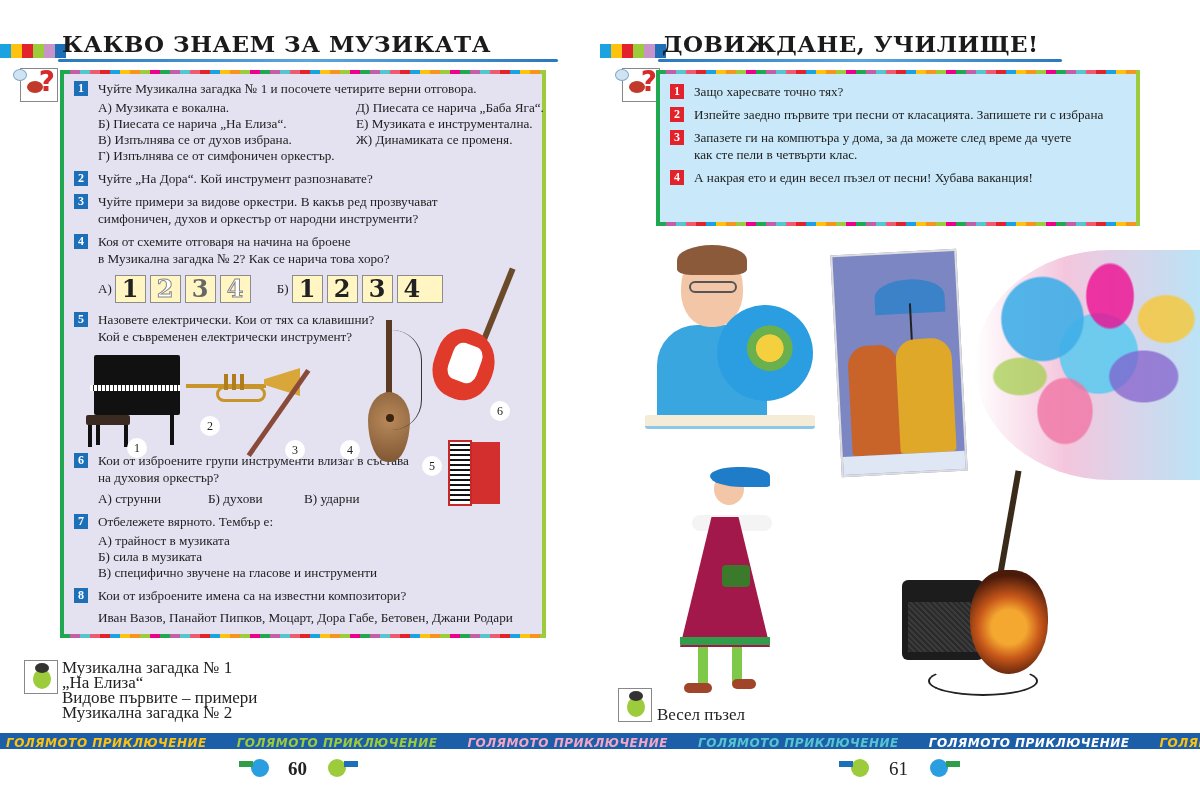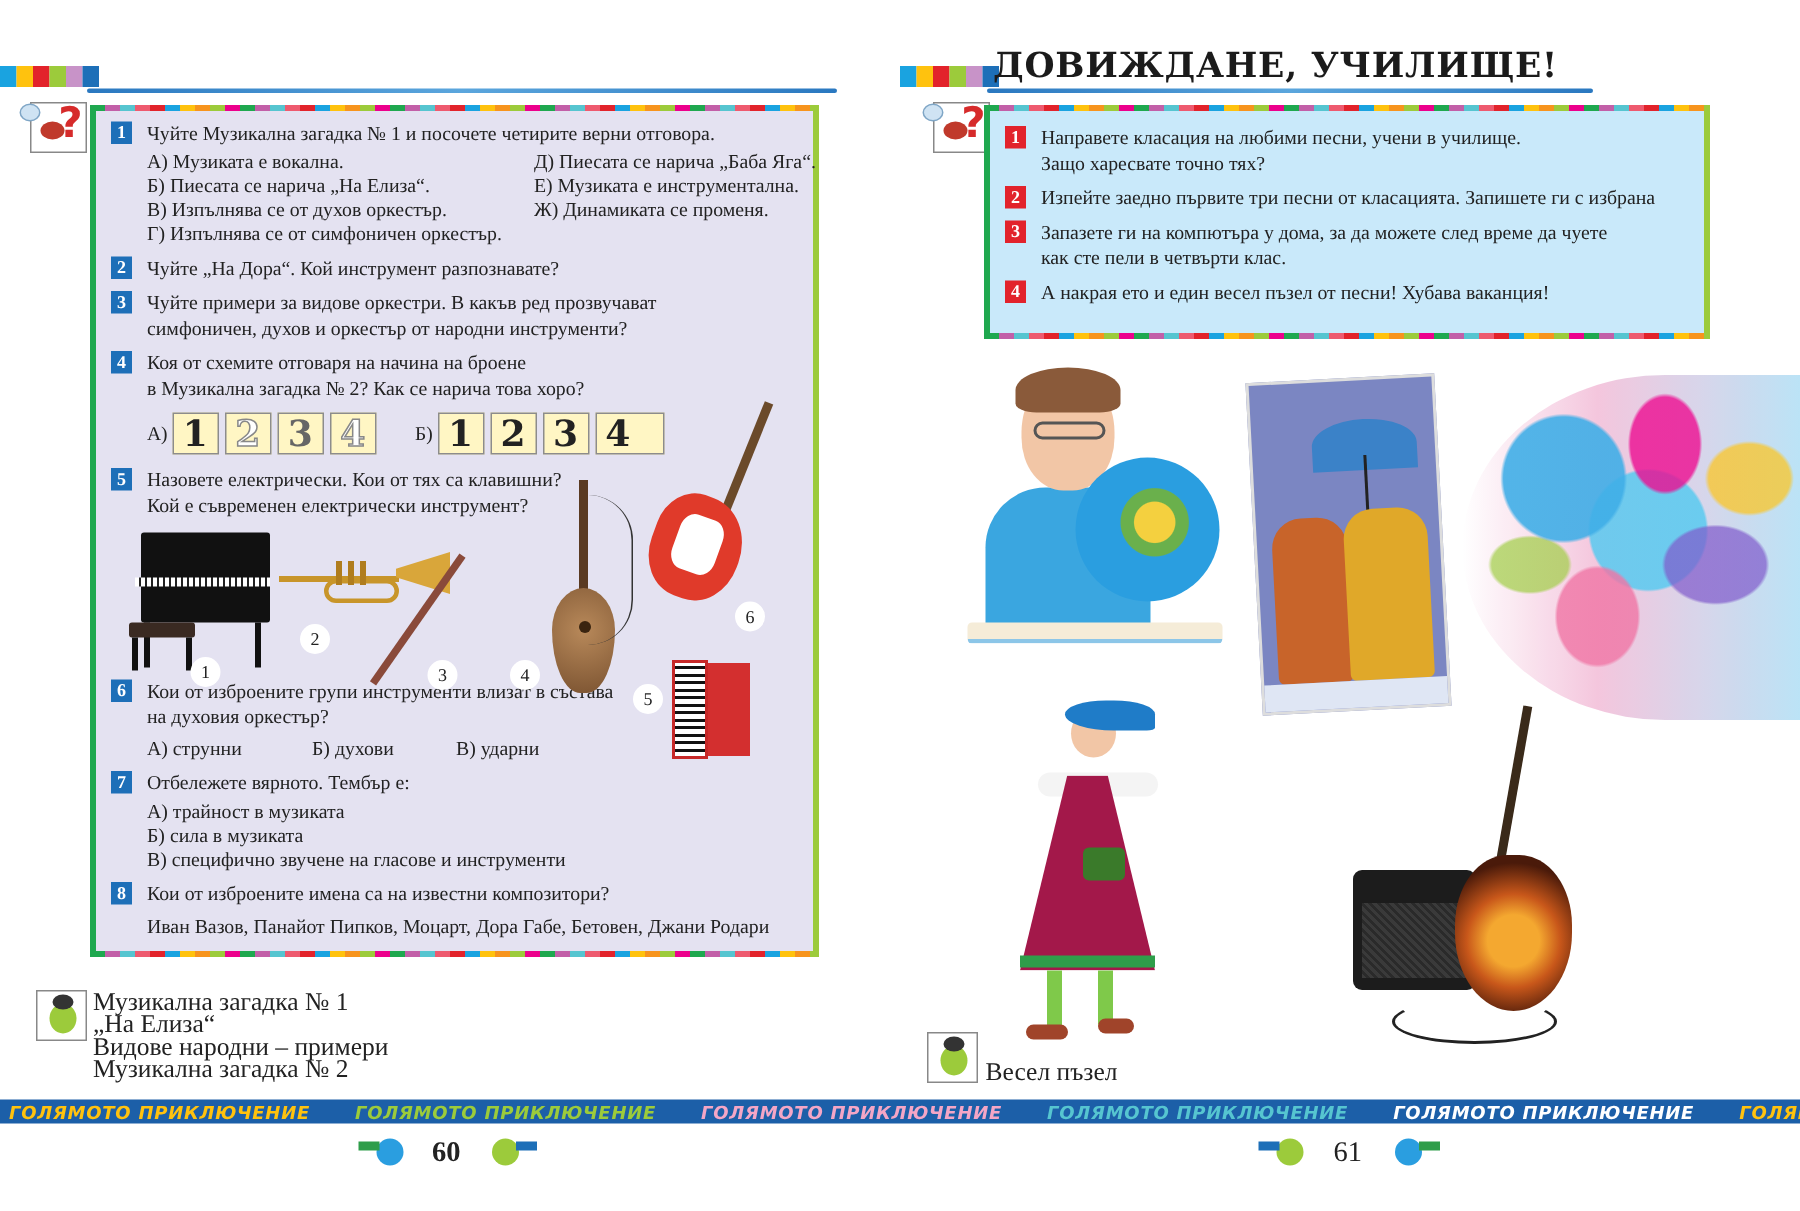--- a/index.html
+++ b/index.html
@@ -80,40 +80,41 @@
 
   <div class="title-row" style="left:0;width:560px;">
     <div class="color-blocks">
       <span style="background:#1aa3e0"></span>
         <span style="background:#ffc20e"></span>
         <span style="background:#e2232b"></span>
         <span style="background:#9ccb3b"></span>
         <span style="background:#c893c8"></span>
         <span style="background:#1d6fb8"></span>
     </div>
+    <div class="title">КАКВО ЗНАЕМ ЗА МУЗИКАТА</div>
     <div class="title-line" style="width:500px;"></div>
   </div>
 
   <div class="bug-icon" style="left:20px;top:68px;">
     <div class="wing"></div>
       <div class="body"></div>
       <div class="q">?</div>
   </div>
 
   <div class="task-box left-box" style="left:60px;top:70px;width:486px;height:568px;">
     <div class="task-box-inner">
 
       <div class="task">
         <span class="num">1</span>
         <div>Чуйте Музикална загадка № 1 и посочете четирите верни отговора.</div>
         <div class="opts">
           <div class="list-col">
             <div class="opt">А)  Музиката е вокална.</div>
             <div class="opt">Б)  Пиесата се нарича „На Елиза“.</div>
-            <div class="opt">В)  Изпълнява се от духов оркестър.</div>
+            <div class="opt">В)  Изпълнява се от духов избрана.</div>
             <div class="opt">Г)  Изпълнява се от симфоничен оркестър.</div>
           </div>
           <div class="list-col">
             <div class="opt">Д)  Пиесата се нарича „Баба Яга“.</div>
             <div class="opt">Е)  Музиката е инструментална.</div>
             <div class="opt">Ж)  Динамиката се променя.</div>
           </div>
         </div>
       </div>
 
@@ -232,21 +233,21 @@
     <div class="inst-num" style="left:422px;top:456px;">5</div>
   </div>
 
   <div class="audio-icon" style="left:24px;top:660px;">
     <div class="fly"></div>
       <div class="head"></div>
   </div>
   <div class="notes" style="left:62px;top:660px;">
     <div>Музикална загадка № 1</div>
     <div>„На Елиза“</div>
-    <div>Видове народни – примери</div>
+    <div>Видове първите – примери</div>
     <div>Музикална загадка № 2</div>
   </div>
 
   <div class="bird" style="left:245px;">
     <div class="b" style="background:#2a9ee0;"></div>
     <div class="t" style="left:-6px;background:#2f9d4a;"></div>
   </div>
   <div class="page-number" style="left:288px;font-weight:bold;">60</div>
   <div class="bird" style="left:322px;">
     <div class="b" style="background:#9ccb3b;"></div>
@@ -272,21 +273,20 @@
   <div class="bug-icon" style="left:22px;top:68px;">
     <div class="wing"></div>
       <div class="body"></div>
       <div class="q">?</div>
   </div>
 
   <div class="task-box right-box" style="left:56px;top:70px;width:484px;height:156px;">
     <div class="task-box-inner" style="padding-top:9px;">
       <div class="task">
         <span class="num">1</span>
-        <div>Направете класация на любими песни, учени в училище.</div>
         <div>Защо харесвате точно тях?</div>
       </div>
       <div class="task">
         <span class="num">2</span>
         <div>Изпейте заедно първите три песни от класацията. Запишете ги с избрана</div>
       </div>
       <div class="task">
         <span class="num">3</span>
         <div>Запазете ги на компютъра у дома, за да можете след време да чуете</div>
         <div>как сте пели в четвърти клас.</div>

